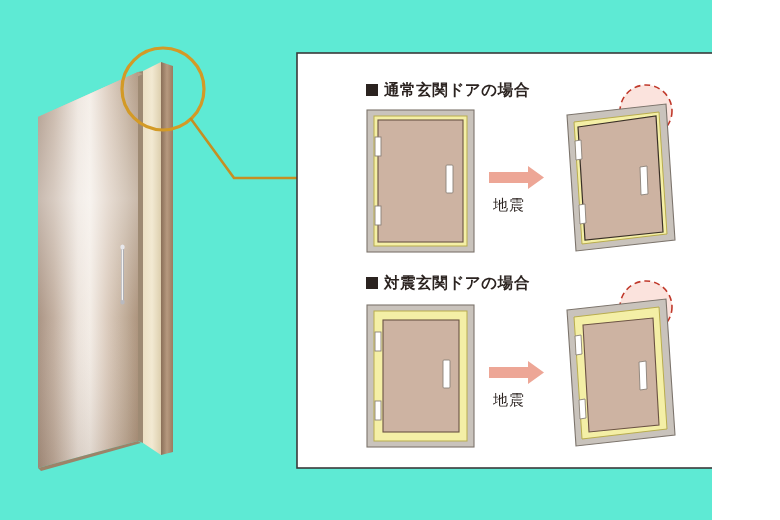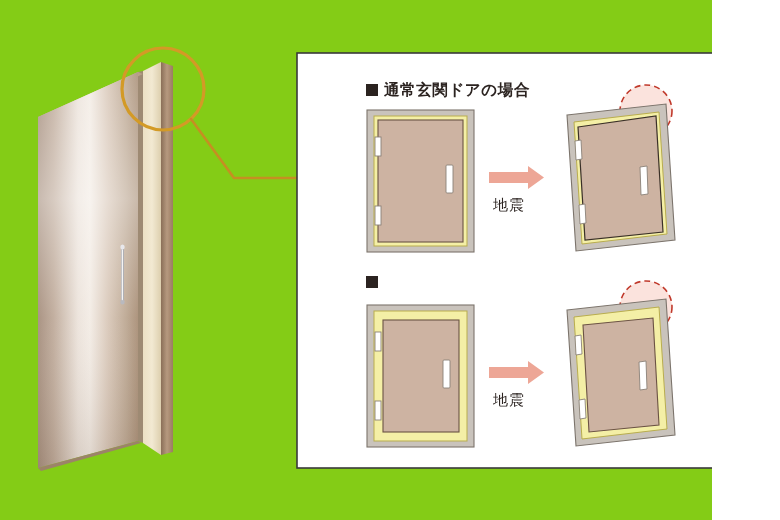--- a/index.html
+++ b/index.html
@@ -7,21 +7,21 @@
     padding: 0;
     background: #ffffff;
   }
   body {
     font-family: "Liberation Serif", "DejaVu Serif", serif;
   }
   #root {
     position: relative;
     width: 712px;
     height: 520px;
-    background: #84cc16;
+    background: #5eead4;
     overflow: hidden;
   }
   .svg-layer {
     position: absolute;
     left: 0;
     top: 0;
     width: 780px;
     height: 520px;
   }
   .heading {
@@ -184,20 +184,20 @@
         <polygon points="639,362 646,361 647,389 640,390" fill="#ffffff" stroke="#8a8178" stroke-width="0.9"></polygon>
       </g>
     </g>
   </svg>
 
   <div class="heading" style="left:366px; top:80px;">
     <span class="bullet"></span><span>通常玄関ドアの場合</span>
   </div>
 
   <div class="heading" style="left:366px; top:273px;">
-    <span class="bullet"></span>
+    <span class="bullet"></span><span>対震玄関ドアの場合</span>
   </div>
 
   <div class="quake-label" style="left:493px; top:196px;">地震</div>
 
   <div class="quake-label" style="left:493px; top:391px;">地震</div>
 
 </div>
 
 </body></html>

